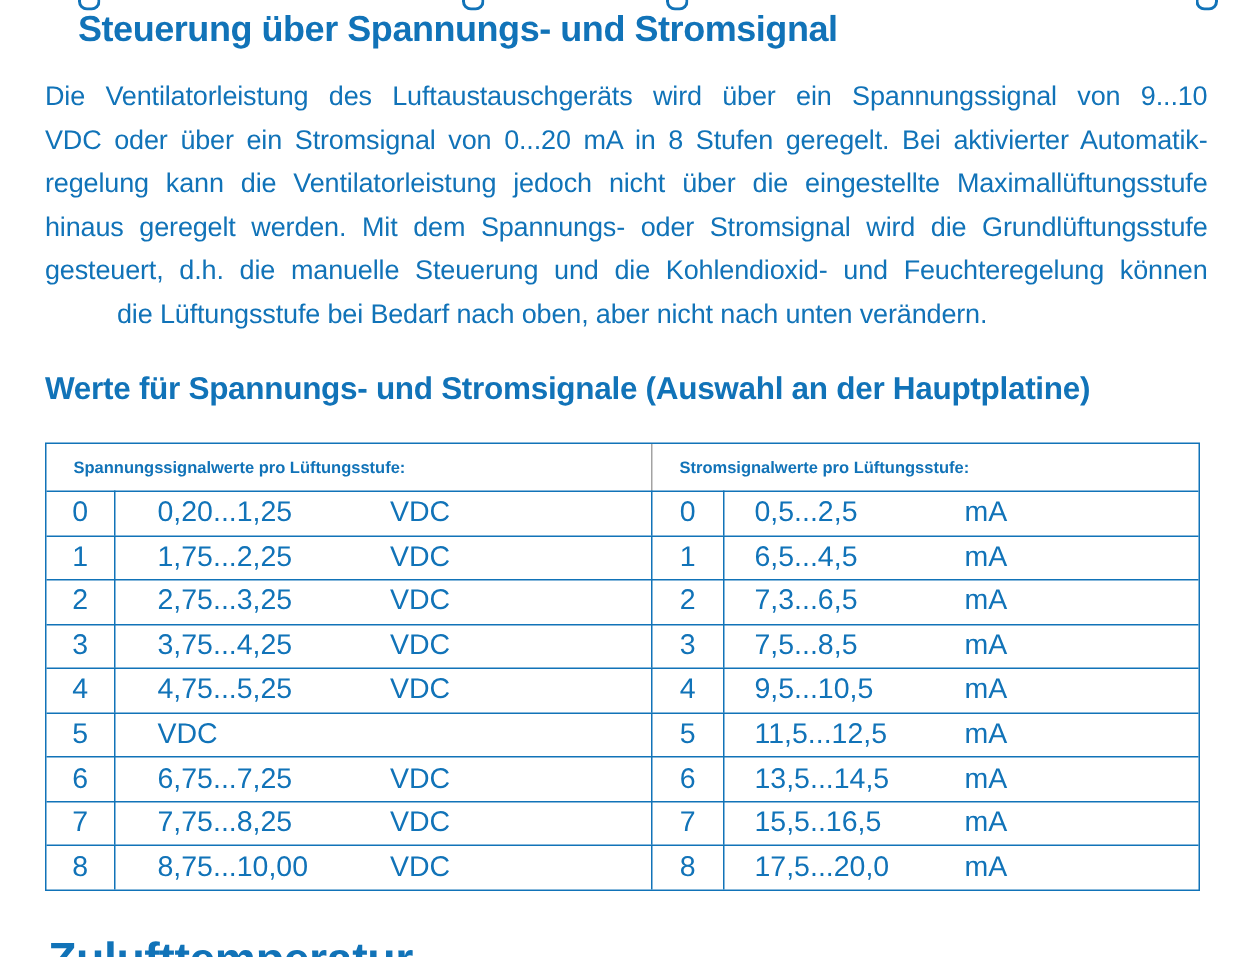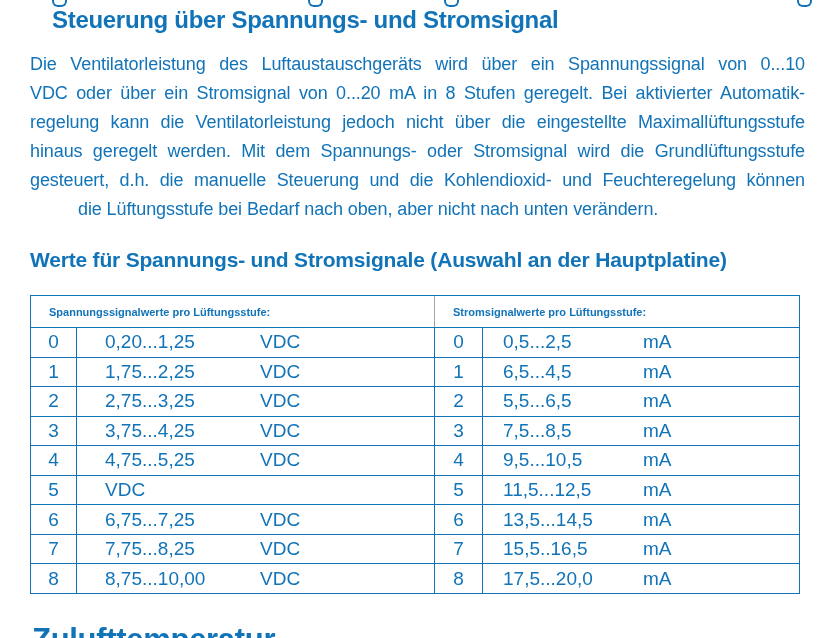--- a/index.html
+++ b/index.html
@@ -85,21 +85,21 @@
 <body>
 
 <div class="remnant" style="left:52px;"></div>
 <div class="remnant" style="left:308px;"></div>
 <div class="remnant" style="left:444px;"></div>
 <div class="remnant" style="left:797px;"></div>
 
 <div class="main-heading">Steuerung über Spannungs- und Stromsignal</div>
 
 <div class="paragraph">
-  <div class="pline">Die Ventilatorleistung des Luftaustauschgeräts wird über ein Spannungssignal von 0...10</div>
+  <div class="pline">Die Ventilatorleistung des Luftaustauschgeräts wird über ein Spannungssignal von 9...10</div>
   <div class="pline">VDC oder über ein Stromsignal von 0...20 mA in 8 Stufen geregelt. Bei aktivierter Automatik-</div>
   <div class="pline">regelung kann die Ventilatorleistung jedoch nicht über die eingestellte Maximallüftungsstufe</div>
   <div class="pline">hinaus geregelt werden. Mit dem Spannungs- oder Stromsignal wird die Grundlüftungsstufe</div>
   <div class="pline">gesteuert, d.h. die manuelle Steuerung und die Kohlendioxid- und Feuchteregelung können</div>
   <div class="pline last">die Lüftungsstufe bei Bedarf nach oben, aber nicht nach unten verändern.</div>
 </div>
 
 <div class="sub-heading">Werte für Spannungs- und Stromsignale (Auswahl an der Hauptplatine)</div>
 
 <div class="sig-table">
@@ -129,21 +129,21 @@
       <span>mA</span>
     </div>
 
   <div class="cell stage">2</div>
   <div class="cell value">
       <span class="range">2,75...3,25</span>
       <span>VDC</span>
     </div>
   <div class="cell stage right-half">2</div>
   <div class="cell value right-col">
-      <span class="range">5,5...6,5</span>
+      <span class="range">7,3...6,5</span>
       <span>mA</span>
     </div>
 
   <div class="cell stage">3</div>
   <div class="cell value">
       <span class="range">3,75...4,25</span>
       <span>VDC</span>
     </div>
   <div class="cell stage right-half">3</div>
   <div class="cell value right-col">

